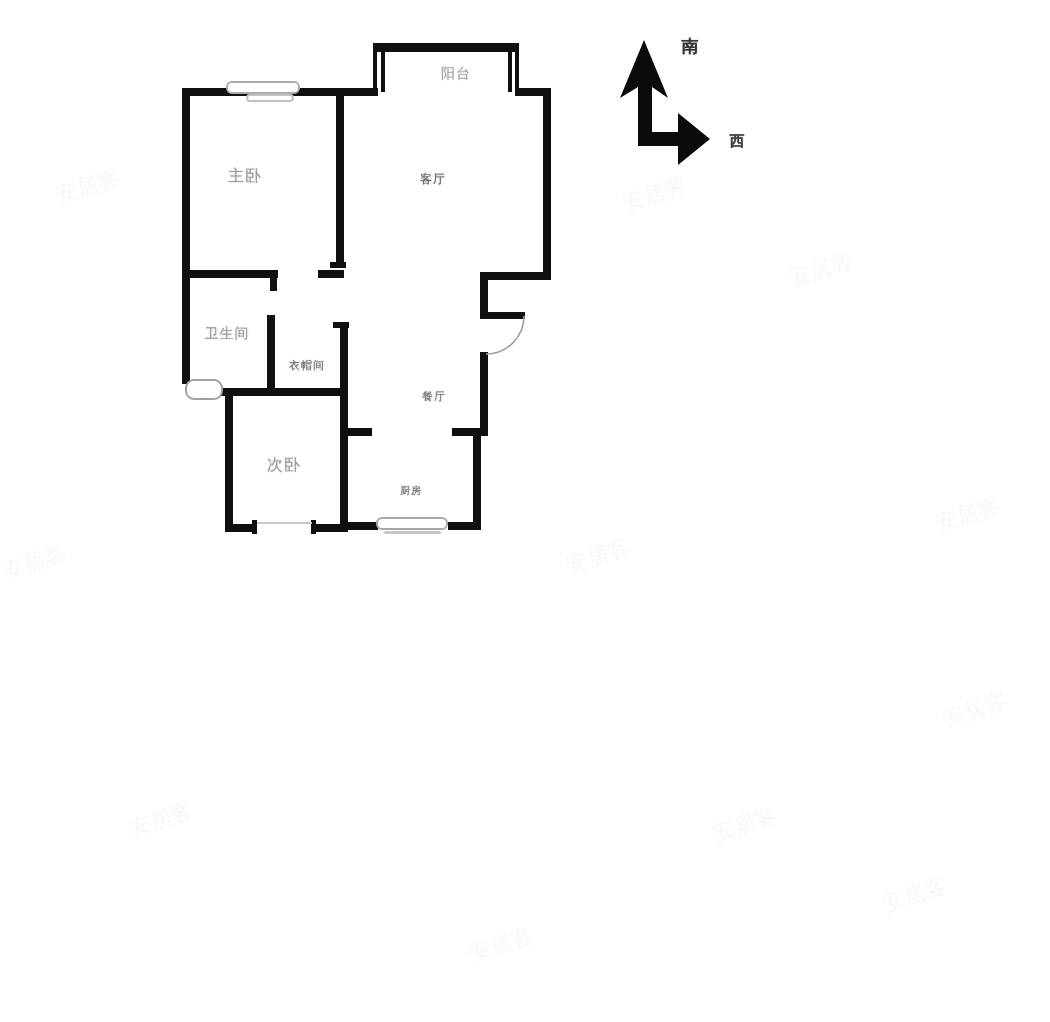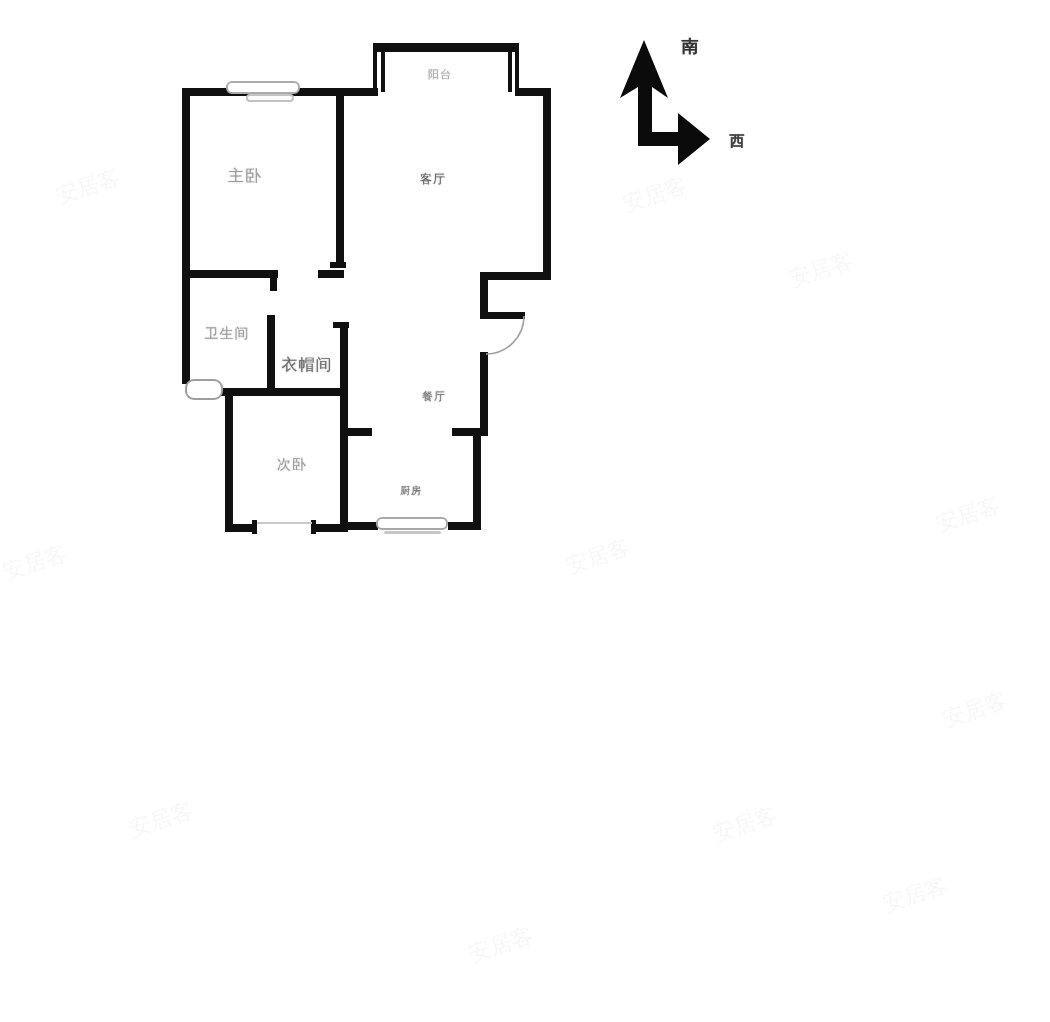--- a/index.html
+++ b/index.html
@@ -88,27 +88,27 @@
     </g>
 
     <path d="M 524 316 A 38 38 0 0 1 486 354" fill="none" stroke="#9f9f9f" stroke-width="1.6"></path>
 
     <g fill="#0b0b0b">
       <polygon points="644,40 620,98 638,87 638,146 652,146 652,87 668,98"></polygon>
       <polygon points="638,132 678,132 678,113 710,139 678,165 678,146 638,146"></polygon>
     </g>
   </svg>
 
-  <div class="room-label" style="left:440px;top:74px;font-size:11px;opacity:.45">阳台</div>
+  <div class="room-label" style="left:456px;top:74px;font-size:14px;opacity:.45">阳台</div>
   <div class="room-label" style="left:433px;top:179px;font-size:12px;opacity:.8">客厅</div>
   <div class="room-label" style="left:245px;top:176px;font-size:16px;opacity:.5">主卧</div>
   <div class="room-label" style="left:227px;top:334px;font-size:14px;opacity:.5">卫生间</div>
-  <div class="room-label" style="left:307px;top:365px;font-size:16px;opacity:.75">衣帽间</div>
+  <div class="room-label" style="left:307px;top:365px;font-size:11px;opacity:.75">衣帽间</div>
   <div class="room-label" style="left:434px;top:396px;font-size:11px;opacity:.7">餐厅</div>
-  <div class="room-label" style="left:292px;top:465px;font-size:14px;opacity:.5">次卧</div>
+  <div class="room-label" style="left:284px;top:465px;font-size:16px;opacity:.5">次卧</div>
   <div class="room-label" style="left:411px;top:491px;font-size:10px;opacity:.75">厨房</div>
 
   <div class="compass-label" style="left:690px;top:46px;font-size:17px;opacity:.85">南</div>
   <div class="compass-label" style="left:737px;top:141px;font-size:15px;opacity:.8">西</div>
 
   <div class="wm" style="left:55px;top:172px">安居客</div>
   <div class="wm" style="left:622px;top:180px">安居客</div>
   <div class="wm" style="left:788px;top:255px">安居客</div>
   <div class="wm" style="left:935px;top:500px">安居客</div>
   <div class="wm" style="left:2px;top:548px">安居客</div>

